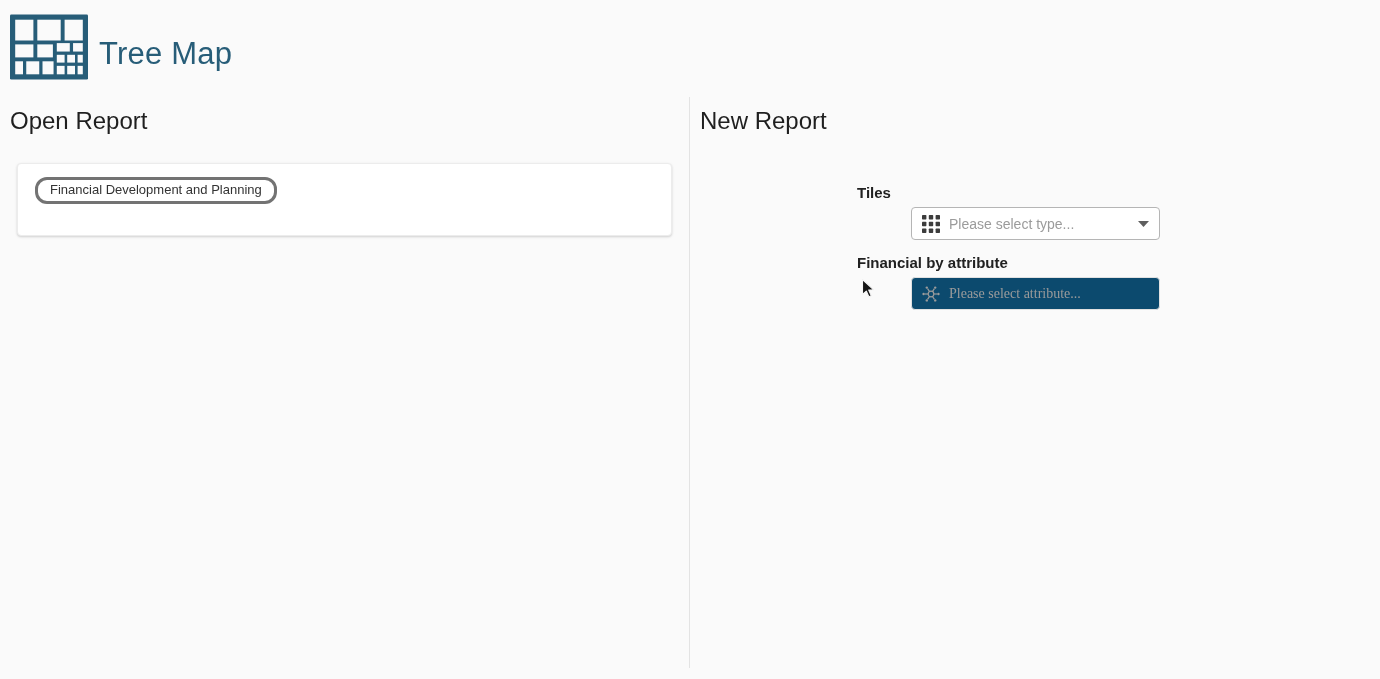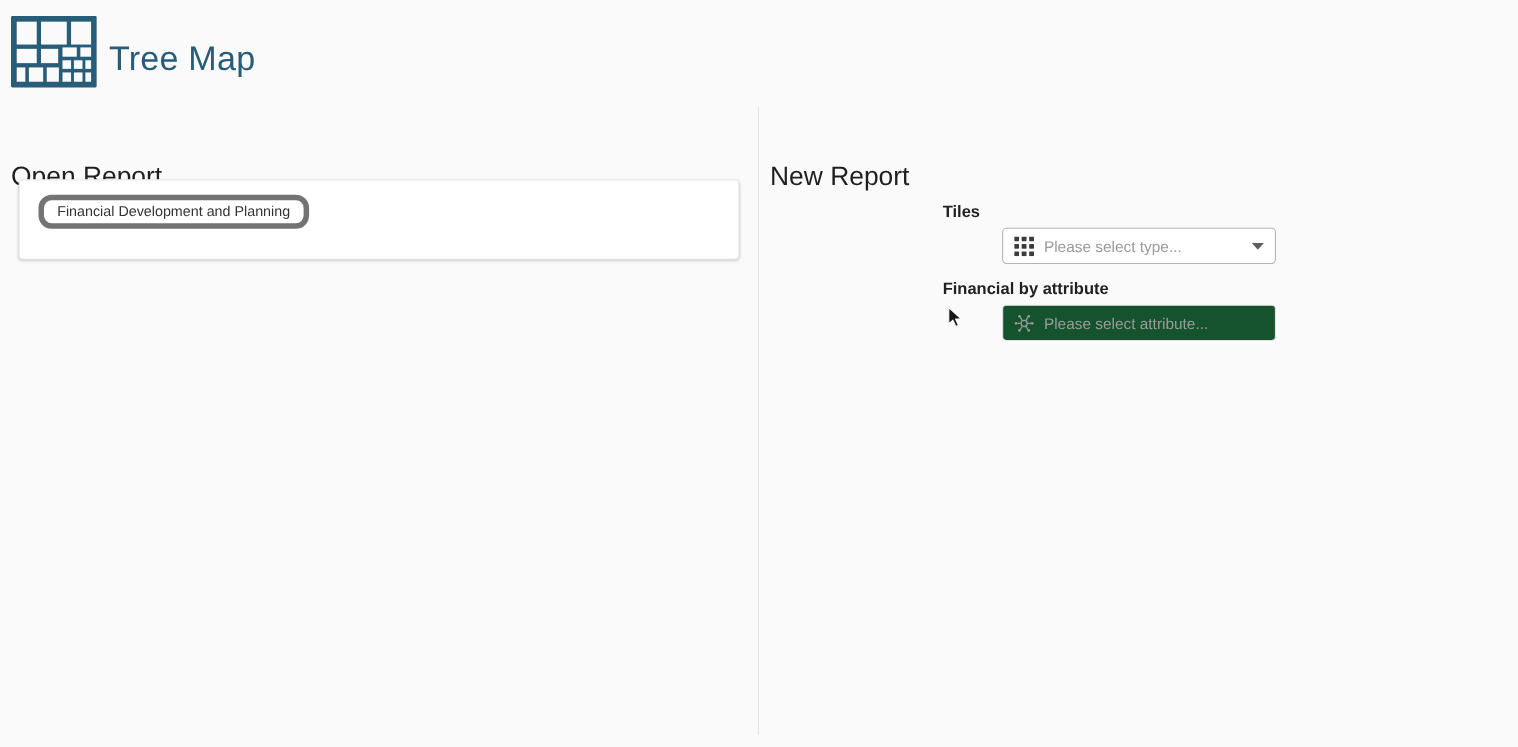--- a/index.html
+++ b/index.html
@@ -24,21 +24,21 @@
     font-size: 31px; font-weight: 400; color: #275d78; letter-spacing: 0.2px;
   }
 
   
   .panel-divider {
     position: absolute; left: 689px; top: 97px;
     width: 1px; height: 571px; background: #e3e3e3;
   }
   .section-heading {
     position: absolute; top: 107px;
-    font-size: 24px; font-weight: 400; color: #1f1f1f; margin-top: 40px;
+    font-size: 24px; font-weight: 400; color: #1f1f1f;
   }
   .heading-left { left: 10px; }
   .heading-right { left: 700px; }
 
   
   .report-card {
     position: absolute; left: 17px; top: 163px;
     width: 655px; height: 73px; box-sizing: border-box;
     background: #ffffff;
     border: 1px solid #ececec;
@@ -46,21 +46,21 @@
     box-shadow: 0 1px 3px rgba(0,0,0,0.10), 0 1px 2px rgba(0,0,0,0.08);
     padding: 13px 17px;
     cursor: pointer;
   }
   .report-title {
     font-size: 15px; color: #212121; line-height: 18px; margin-bottom: 9px;
   }
   .report-tag {
     display: inline-block;
     font-size: 13px; color: #333333;
-    border: 5px solid #737373;
+    border: 3px solid #737373;
     border-radius: 12px;
     padding: 3px 12px 4px 12px;
     line-height: 14px;
     background: #ffffff;
     text-align: center;
   }
 
   
   .form-label {
     position: absolute; left: 857px;
@@ -77,22 +77,23 @@
     border-radius: 4px;
   }
   .select-enabled {
     top: 207px;
     background: #ffffff;
     border: 1px solid #b5b5b5;
     cursor: pointer;
   }
   .select-disabled {
     top: 277px;
-    background: #14532d;
+    background: #0c4a6e;
     border: 1px solid #e1e1e1;
+    font-family: Liberation Serif, serif;
   }
   .select-icon { width: 18px; height: 18px; flex: 0 0 18px; }
   .select-placeholder {
     font-size: 14px; color: #9b9b9b; margin-left: 9px; flex: 1 1 auto;
     white-space: nowrap; overflow: hidden;
   }
   .select-caret { width: 11px; height: 6px; flex: 0 0 11px; margin-left: 6px; }
 
   .start-button {
     position: absolute; left: 952px; top: 342px;

